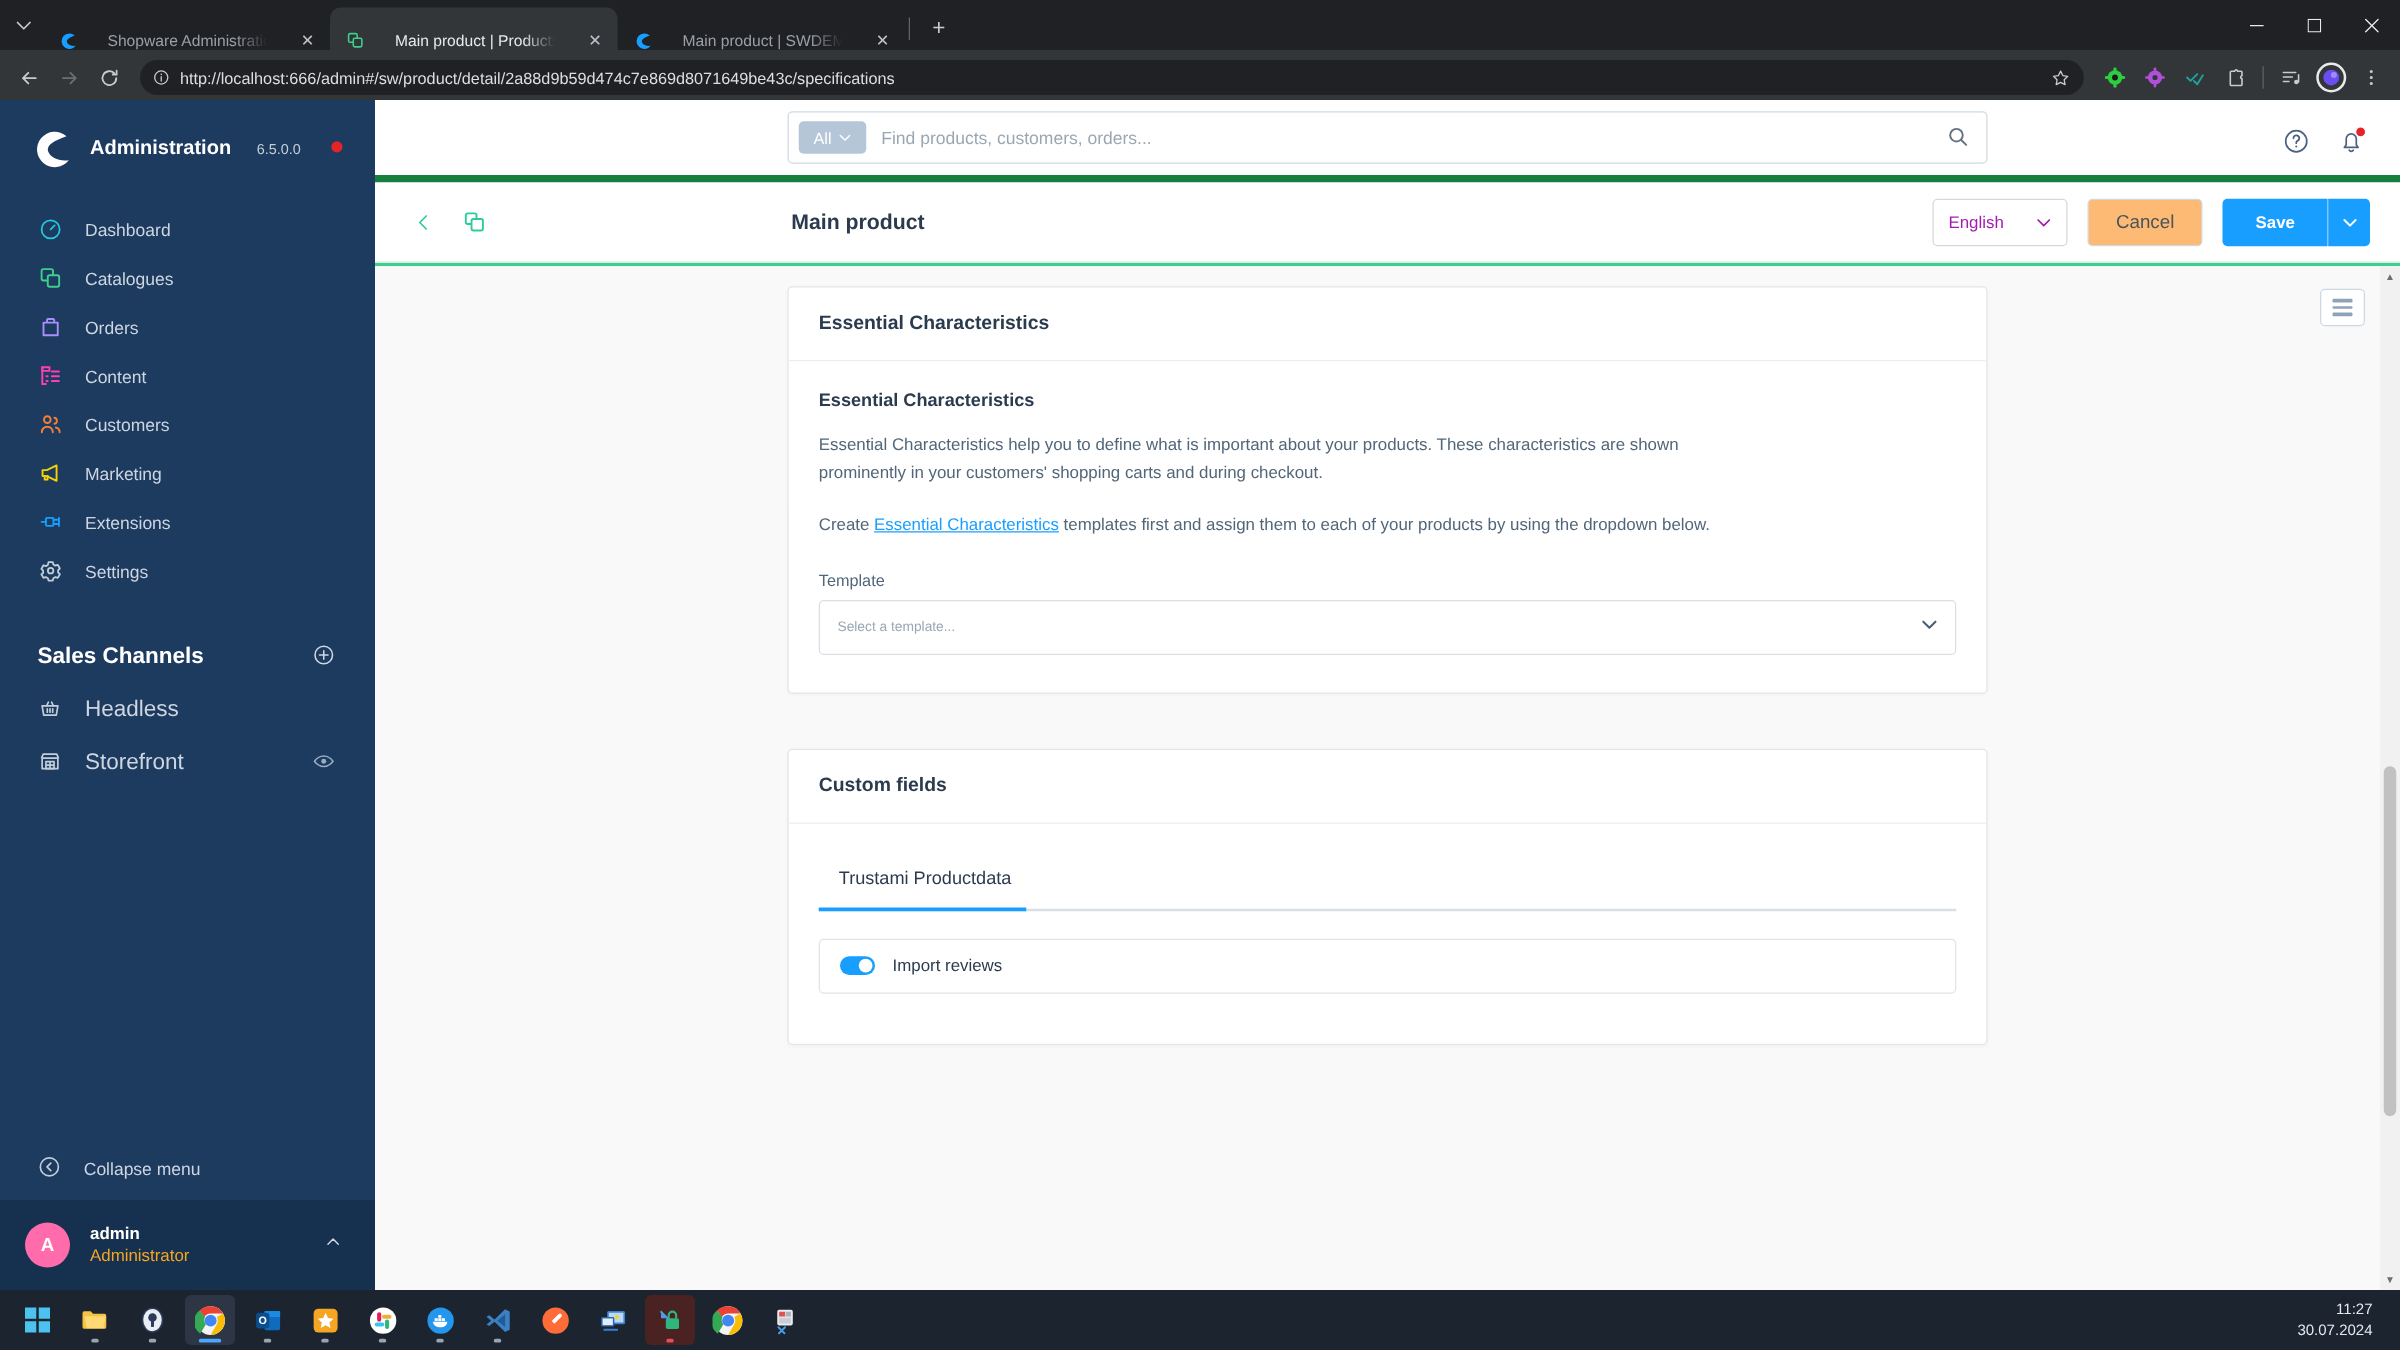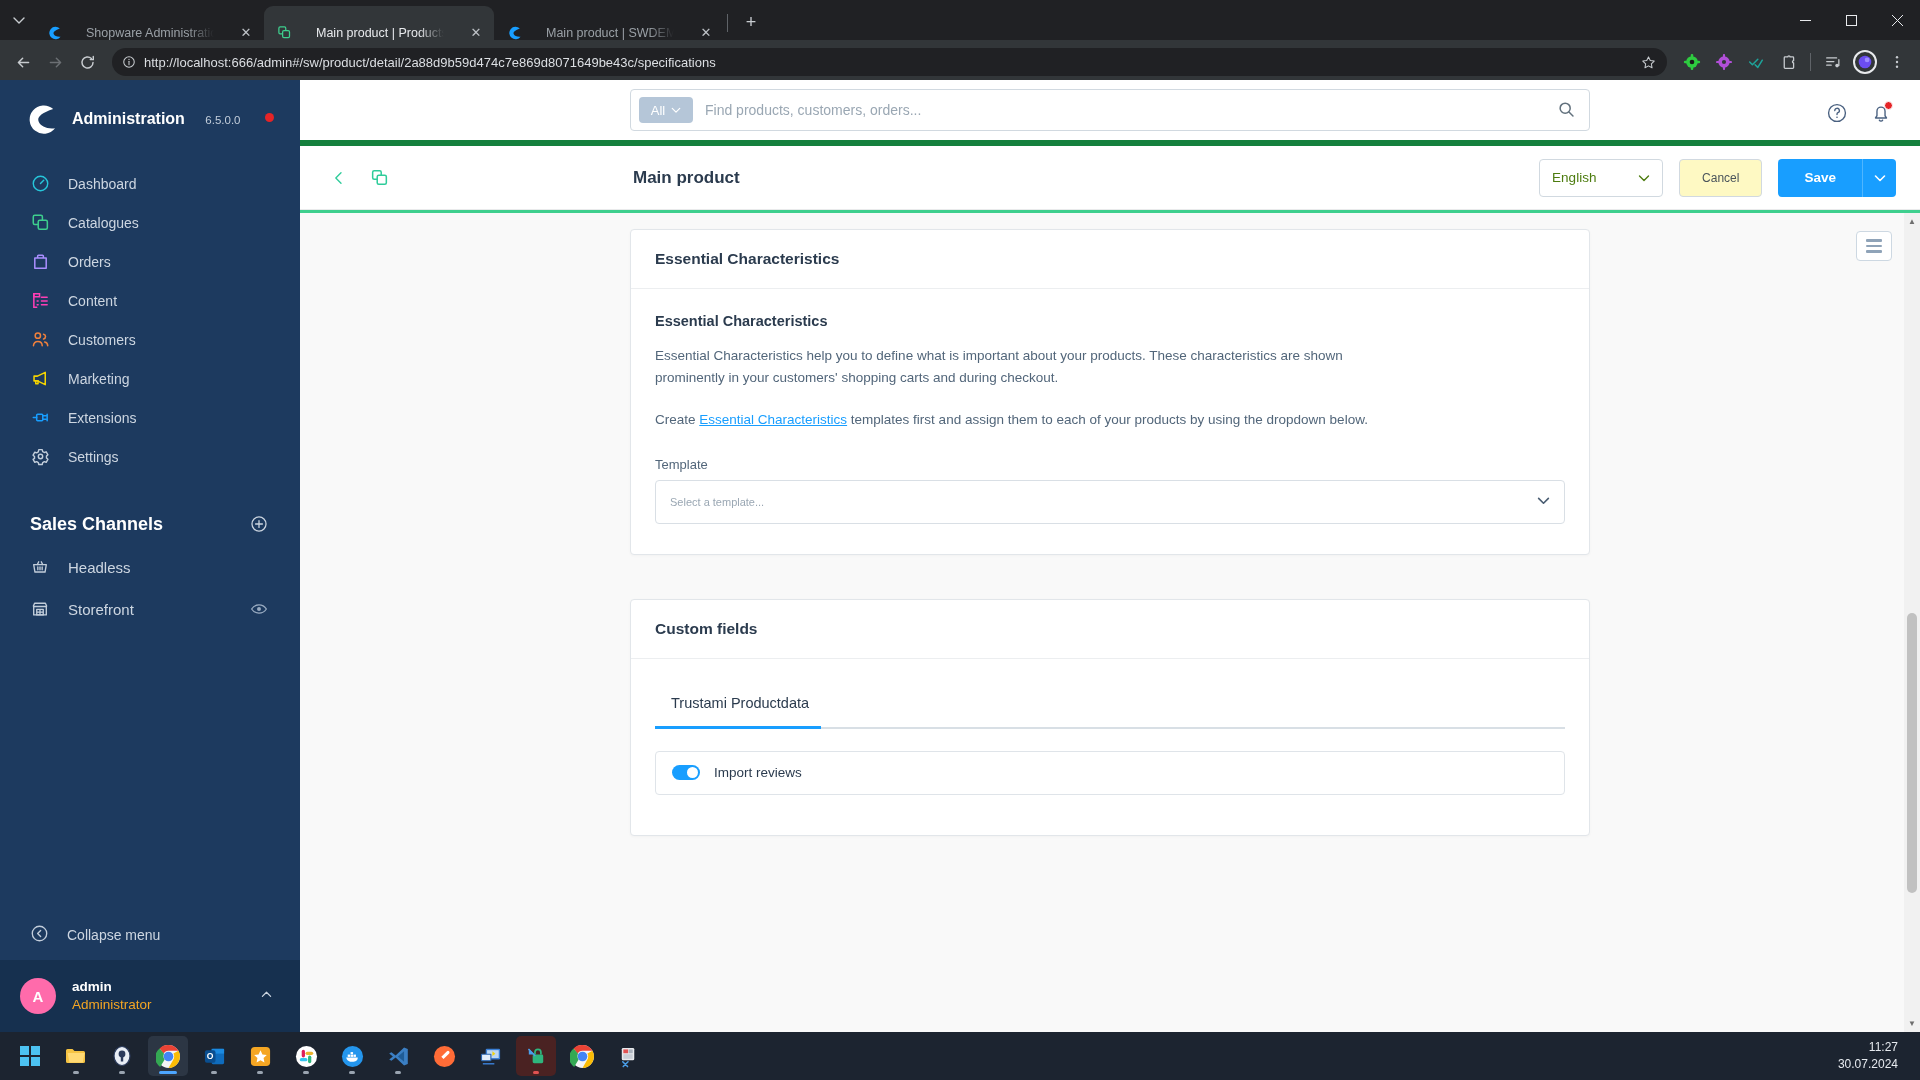--- a/index.html
+++ b/index.html
@@ -100,21 +100,21 @@
 
   .section-head {
     display: flex; align-items: center; justify-content: space-between;
     padding: 0 32px 0 30px; height: 44px; margin-top: 26px;
     font-size: 18px; font-weight: bold; color: #ffffff;
   }
   .section-head .plus { width: 18px; height: 18px; color: #cdd6e1; }
 
   .sc-item {
     display: flex; align-items: center; gap: 18px; height: 42px; padding: 0 32px 0 30px;
-    font-size: 15px; color: #cdd6e1;
+    font-size: 18px; color: #cdd6e1;
   }
   .sc-item .ni { width: 20px; height: 20px; flex: 0 0 auto; display: flex; align-items: center; justify-content: center; }
   .sc-item .nl { flex: 1 1 auto; }
   .sc-item .eye { width: 18px; height: 18px; color: #9aacc2; }
 
   .sidebar-spacer { flex: 1 1 auto; }
   .collapse-row {
     display: flex; align-items: center; gap: 18px; height: 50px; padding-left: 30px;
     font-size: 14px; color: #cdd6e1;
   }
@@ -158,27 +158,27 @@
 
   .smart-bar {
     height: 64px; background: #fff; border-bottom: 1px solid #e9eaeb;
     display: flex; align-items: center; padding: 0 24px 0 26px; gap: 0; position: relative;
   }
   .sb-back { width: 26px; height: 26px; display: flex; align-items: center; justify-content: center; color: #2ecc9a; }
   .sb-copy { width: 26px; height: 26px; display: flex; align-items: center; justify-content: center; color: #2ecc9a; margin-left: 14px; }
   .sb-title { margin-left: 241px; font-size: 17px; font-weight: bold; color: #2b3b4e; }
   .sb-actions { margin-left: auto; display: flex; align-items: center; gap: 16px; }
   .lang-select {
-    width: 124px; height: 38px; border: 1px solid #d1d9e0; border-radius: 4px; background: #fff;
+    width: 108px; height: 38px; border: 1px solid #d1d9e0; border-radius: 4px; background: #fff;
     display: flex; align-items: center; justify-content: space-between; padding: 0 12px;
-    font-size: 13.5px; color: #4d7c0f;
+    font-size: 13.5px; color: #a21caf;
   }
   .btn-cancel {
     height: 38px; padding: 0 22px; border: 1px solid #d1d9e0; border-radius: 4px;
-    background: #fef9c3; font-size: 12px; color: #4a545b; display: flex; align-items: center;
+    background: #fdba74; font-size: 15px; color: #4a545b; display: flex; align-items: center;
   }
   .btn-save-group { display: flex; height: 38px; }
   .btn-save {
     height: 38px; padding: 0 26px; background: #189eff; color: #fff; font-size: 13.5px; font-weight: bold;
     border-radius: 4px 0 0 4px; display: flex; align-items: center; justify-content: center;
   }
   .btn-save-caret {
     width: 34px; height: 38px; background: #189eff; color: #fff; border-left: 1px solid #4fb6ff;
     border-radius: 0 4px 4px 0; display: flex; align-items: center; justify-content: center;
   }

